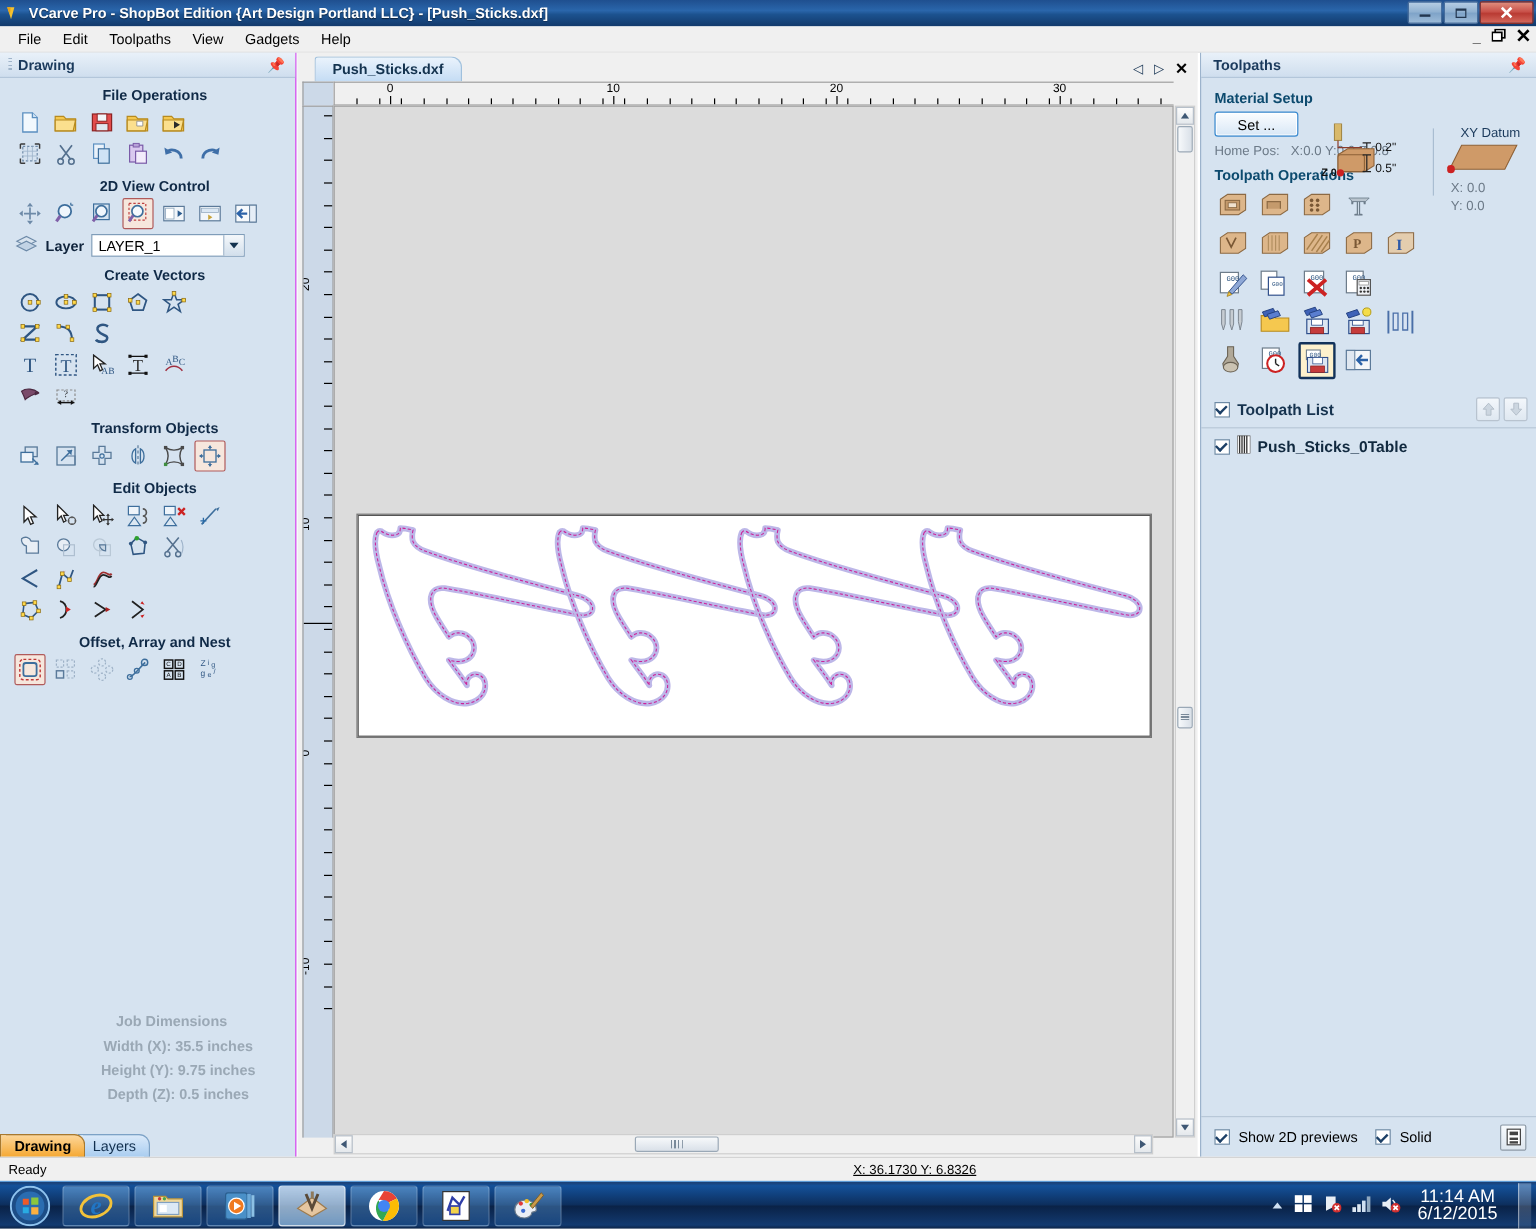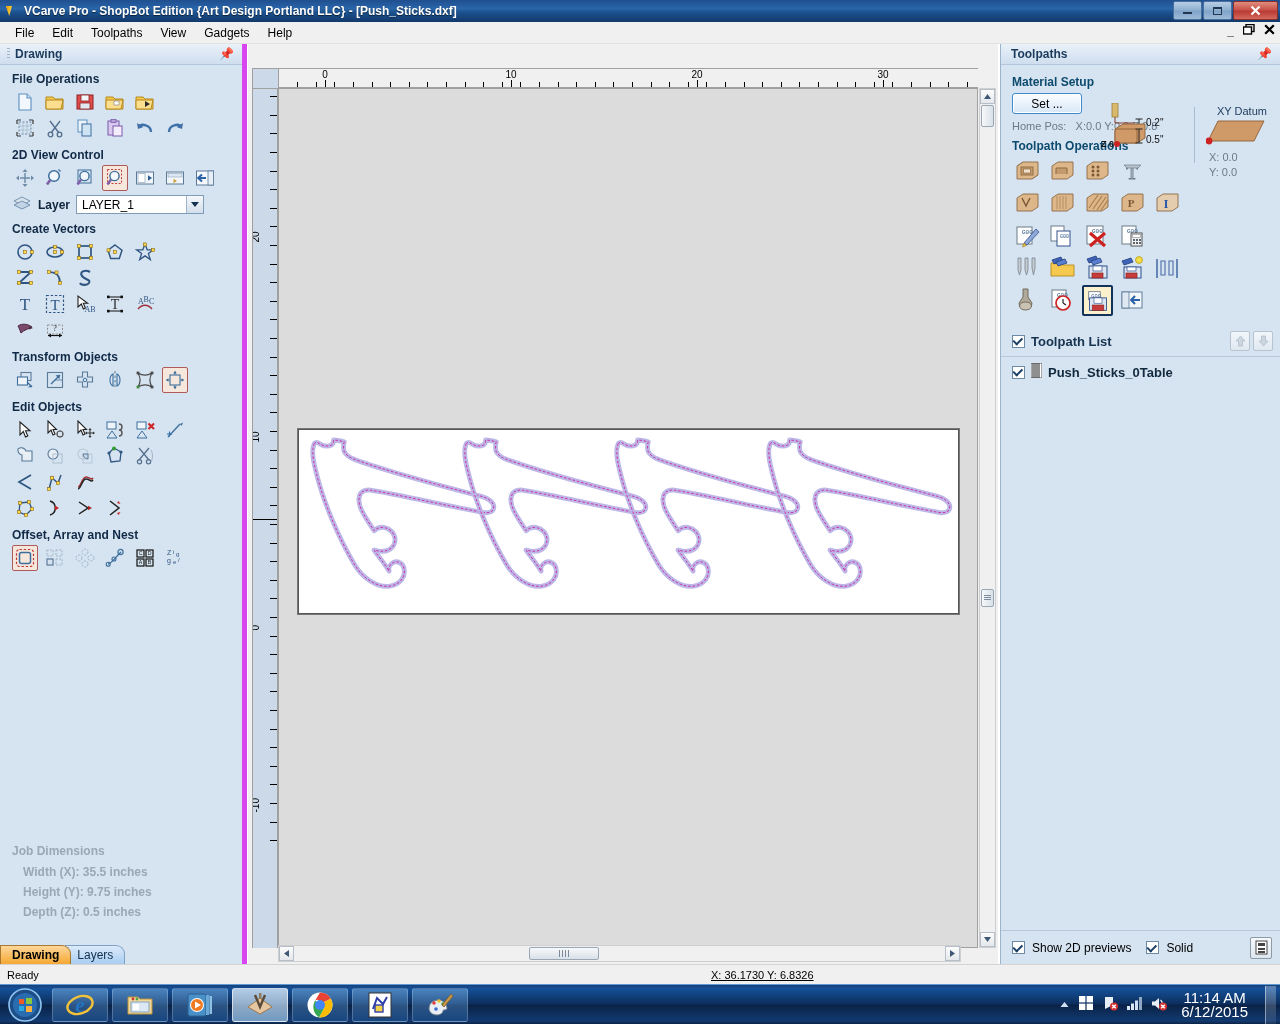--- a/index.html
+++ b/index.html
@@ -54,21 +54,21 @@
   .menu-item { padding: 3px 9px; font-size: 12px; color: #000; cursor: default; }
   .mdi-controls {
     position: absolute; right: 5px; top: 24px; display: flex; gap: 9px;
     font-size: 12px; color: #111; align-items: flex-end; font-weight: bold;
   }
   .mdi-controls span { line-height: 12px; }
 
   
   .left-panel {
     position: absolute; left: 0; top: 44px; width: 247px; height: 920px;
-    background: #d6e3f0; border-right: 5px solid #d946ef;
+    background: #d6e3f0; border-right: 1px solid #d946ef; text-align: center;
   }
   .panel-header {
     height: 21px; background: linear-gradient(to bottom,#e9f1f9,#cfdeee);
     display: flex; align-items: center; padding-left: 7px;
     border-bottom: 1px solid #b3c6da;
     font-size: 12px; font-weight: bold; color: #1b3a5c;
   }
   .panel-header .grip {
     width: 3px; height: 12px; margin-right: 5px;
     background: repeating-linear-gradient(to bottom,#9fb4ca 0 1px, transparent 1px 3px);
@@ -862,20 +862,28 @@
       <div class="jd-row">Depth  (Z): 0.5 inches</div>
     </div>
 
     <div class="panel-tabs">
       <div class="ptab active">Drawing</div>
       <div class="ptab inactive">Layers</div>
     </div>
   </div>
 
   <div class="canvas-area">
+    <div class="doc-tabbar">
+      <div class="doc-tab">Push_Sticks.dxf</div>
+      <div class="doc-tab-nav">
+        <span class="nav-tri">◁</span>
+        <span class="nav-tri">▷</span>
+        <span class="nav-x">✕</span>
+      </div>
+    </div>
 
     <div class="ruler-corner"></div>
     <div class="ruler-h" id="rulerH">
         <div class="tickline" style="left: 18.1px; width: 1px; height: 5px; bottom: 0px;"></div>
         <div class="tickline" style="left: 36.7px; width: 1px; height: 5px; bottom: 0px;"></div>
         <div class="tickline" style="left: 55.3px; width: 1px; height: 5px; bottom: 0px;"></div>
         <div class="tickline" style="left: 73.9px; width: 1px; height: 5px; bottom: 0px;"></div>
         <div class="tickline" style="left: 92.5px; width: 1px; height: 5px; bottom: 0px;"></div>
         <div class="tickline" style="left: 111.1px; width: 1px; height: 5px; bottom: 0px;"></div>
         <div class="tickline" style="left: 129.7px; width: 1px; height: 5px; bottom: 0px;"></div>

